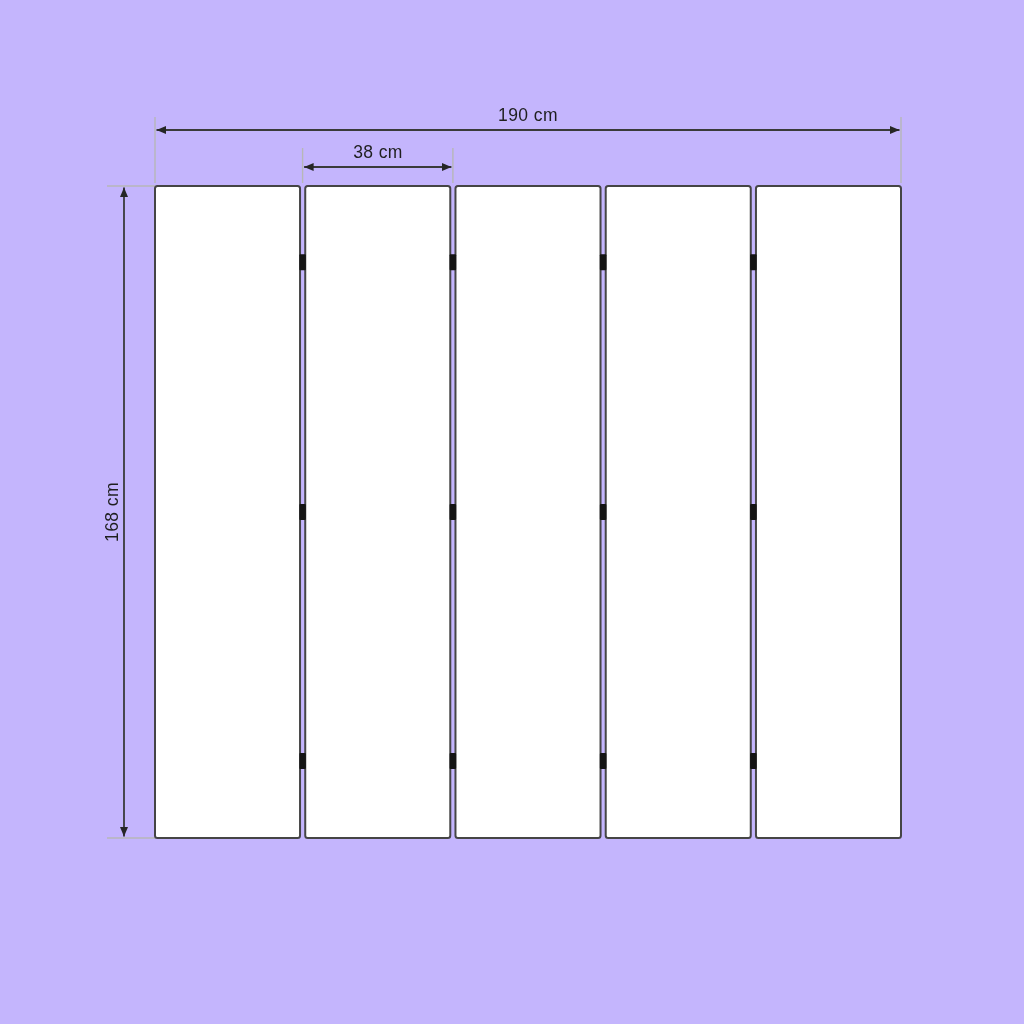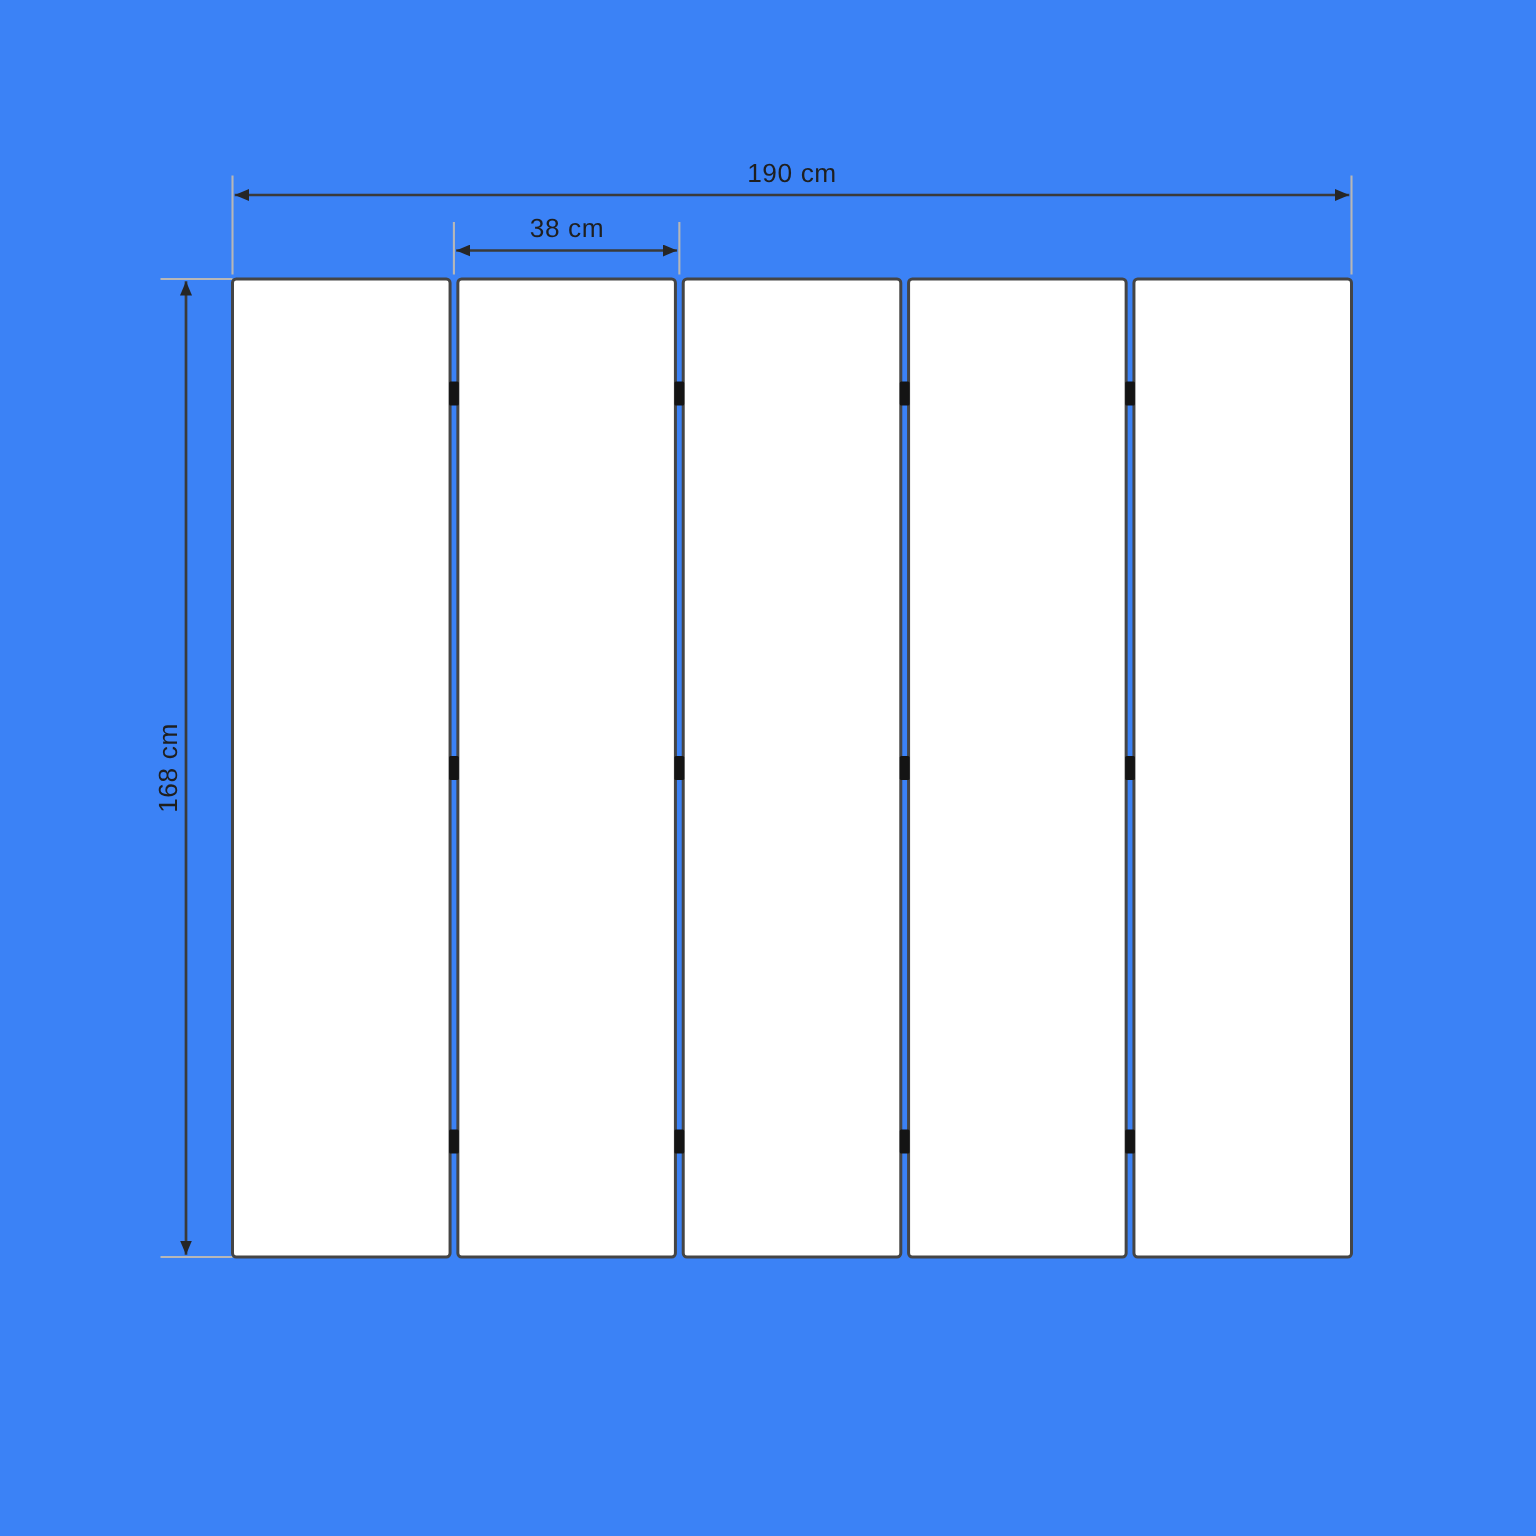--- a/index.html
+++ b/index.html
@@ -8,21 +8,21 @@
     background: #ffffff;
     width: 1024px;
     height: 1024px;
     overflow: hidden;
     font-family: "Liberation Sans", sans-serif;
   }
   .stage {
     position: relative;
     width: 1024px;
     height: 1024px;
-    background: #3b82f6;
+    background: #c4b5fd;
   }
   svg text {
     font-family: "Liberation Sans", sans-serif;
     font-size: 17.5px;
     letter-spacing: 0.4px;
     fill: #1f1f1f;
   }
   .dim-line {
     stroke: #3a3a3a;
     stroke-width: 1.8;

